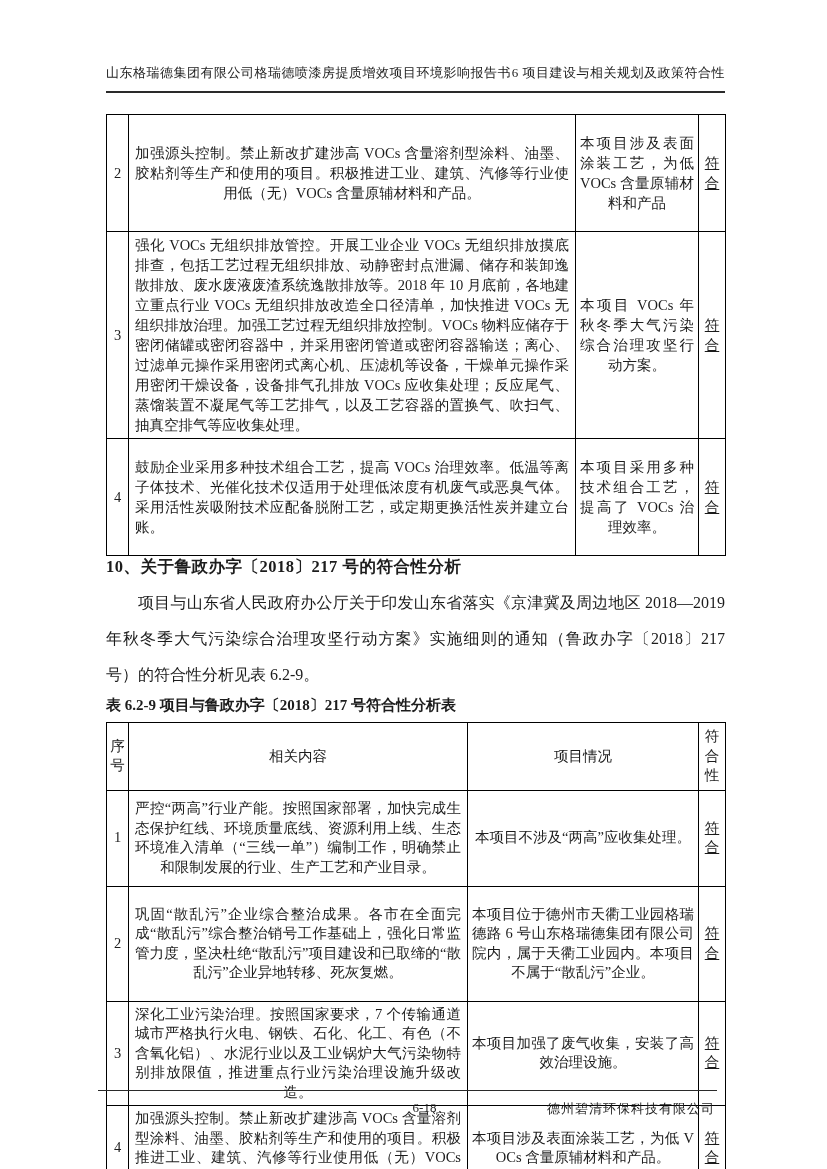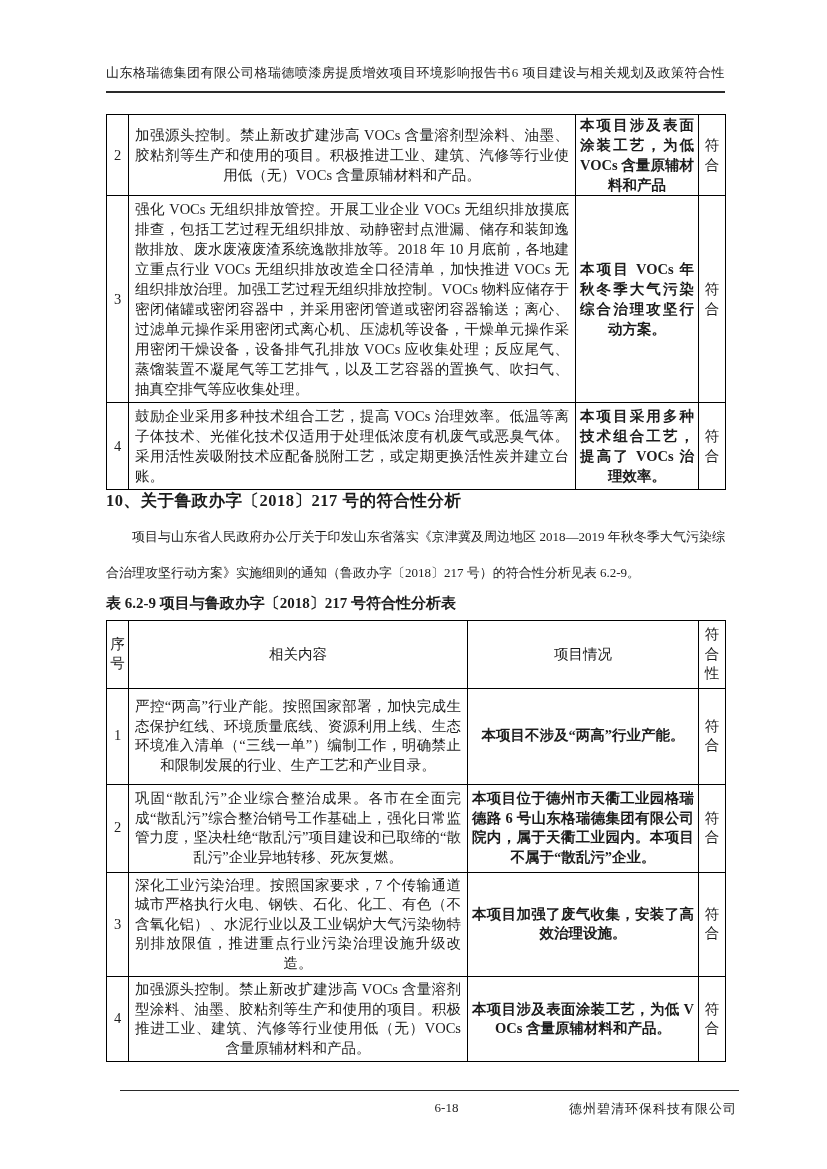--- a/index.html
+++ b/index.html
@@ -28,42 +28,42 @@
   td, th {
     border: 1px solid #000;
     vertical-align: middle;
     font-weight: normal;
   }
   .t1 { margin-top: 21px; }
   .t1 td { line-height: 20px; }
   .t2 td, .t2 th { line-height: 19.5px; }
   .num { text-align: center; padding: 2px 1px; }
   .body-cell { padding: 3px 6px; }
-  .status-cell { padding: 0 4px; font-weight: bold; }
-  .verdict { text-align: center; padding: 2px 1px; line-height: 26px; word-break: break-all; }
+  .status-cell { padding: 18px 4px; }
+  .verdict { text-align: center; padding: 2px 1px; line-height: 26px; word-break: break-all; text-decoration: underline; }
   .jc { text-align: justify; text-align-last: center; word-break: break-all; }
   .jl { text-align: justify; text-align-last: left; word-break: break-all; }
   .t2 th { text-align: center; padding: 4px 2px; word-break: break-all; }
   
   .section-heading {
     font-size: 16.5px; font-weight: bold; letter-spacing: 0.5px;
   }
   .section-paragraph {
     margin-top: 7px;
-    font-size: 13px; line-height: 36px;
+    font-size: 16px; line-height: 36px;
     text-indent: 2em; text-align: justify;
     word-break: break-all;
   }
   .table-title {
     margin-top: 3px; margin-bottom: 7px;
     font-size: 15px; font-weight: bold;
   }
   
   .page-footer {
-    position: absolute; left: 120px; top: 1090px; width: 619px;
+    position: absolute; left: 98px; top: 1090px; width: 619px;
     border-top: 1.5px solid #2a2a2a;
     font-size: 13px;
     padding-left: 34px;
   }
   .page-footer .inner { position: relative; padding-top: 9px; height: 24px; }
   .page-num {
     position: absolute; left: 0; right: 0; text-align: center;
   }
   .footer-company { position: absolute; right: 2px; letter-spacing: 1px; text-align: center; }
 </style>
@@ -124,21 +124,21 @@
         <th>序号</th>
         <th>相关内容</th>
         <th>项目情况</th>
         <th>符合性</th>
       </tr>
     </thead>
     <tbody>
       <tr style="height:96px">
         <td class="num">1</td>
         <td class="body-cell jc">严控“两高”行业产能。按照国家部署，加快完成生态保护红线、环境质量底线、资源利用上线、生态环境准入清单（“三线一单”）编制工作，明确禁止和限制发展的行业、生产工艺和产业目录。</td>
-        <td class="status-cell jc">本项目不涉及“两高”行业产能。</td>
+        <td class="status-cell jc">本项目不涉及“两高”应收集处理。</td>
         <td class="verdict">符合</td>
       </tr>
       <tr style="height:88px">
         <td class="num">2</td>
         <td class="body-cell jc">巩固“散乱污”企业综合整治成果。各市在全面完成“散乱污”综合整治销号工作基础上，强化日常监管力度，坚决杜绝“散乱污”项目建设和已取缔的“散乱污”企业异地转移、死灰复燃。</td>
         <td class="status-cell jc">本项目位于德州市天衢工业园格瑞德路 6 号山东格瑞德集团有限公司院内，属于天衢工业园内。本项目不属于“散乱污”企业。</td>
         <td class="verdict">符合</td>
       </tr>
       <tr style="height:78px">
         <td class="num">3</td>

